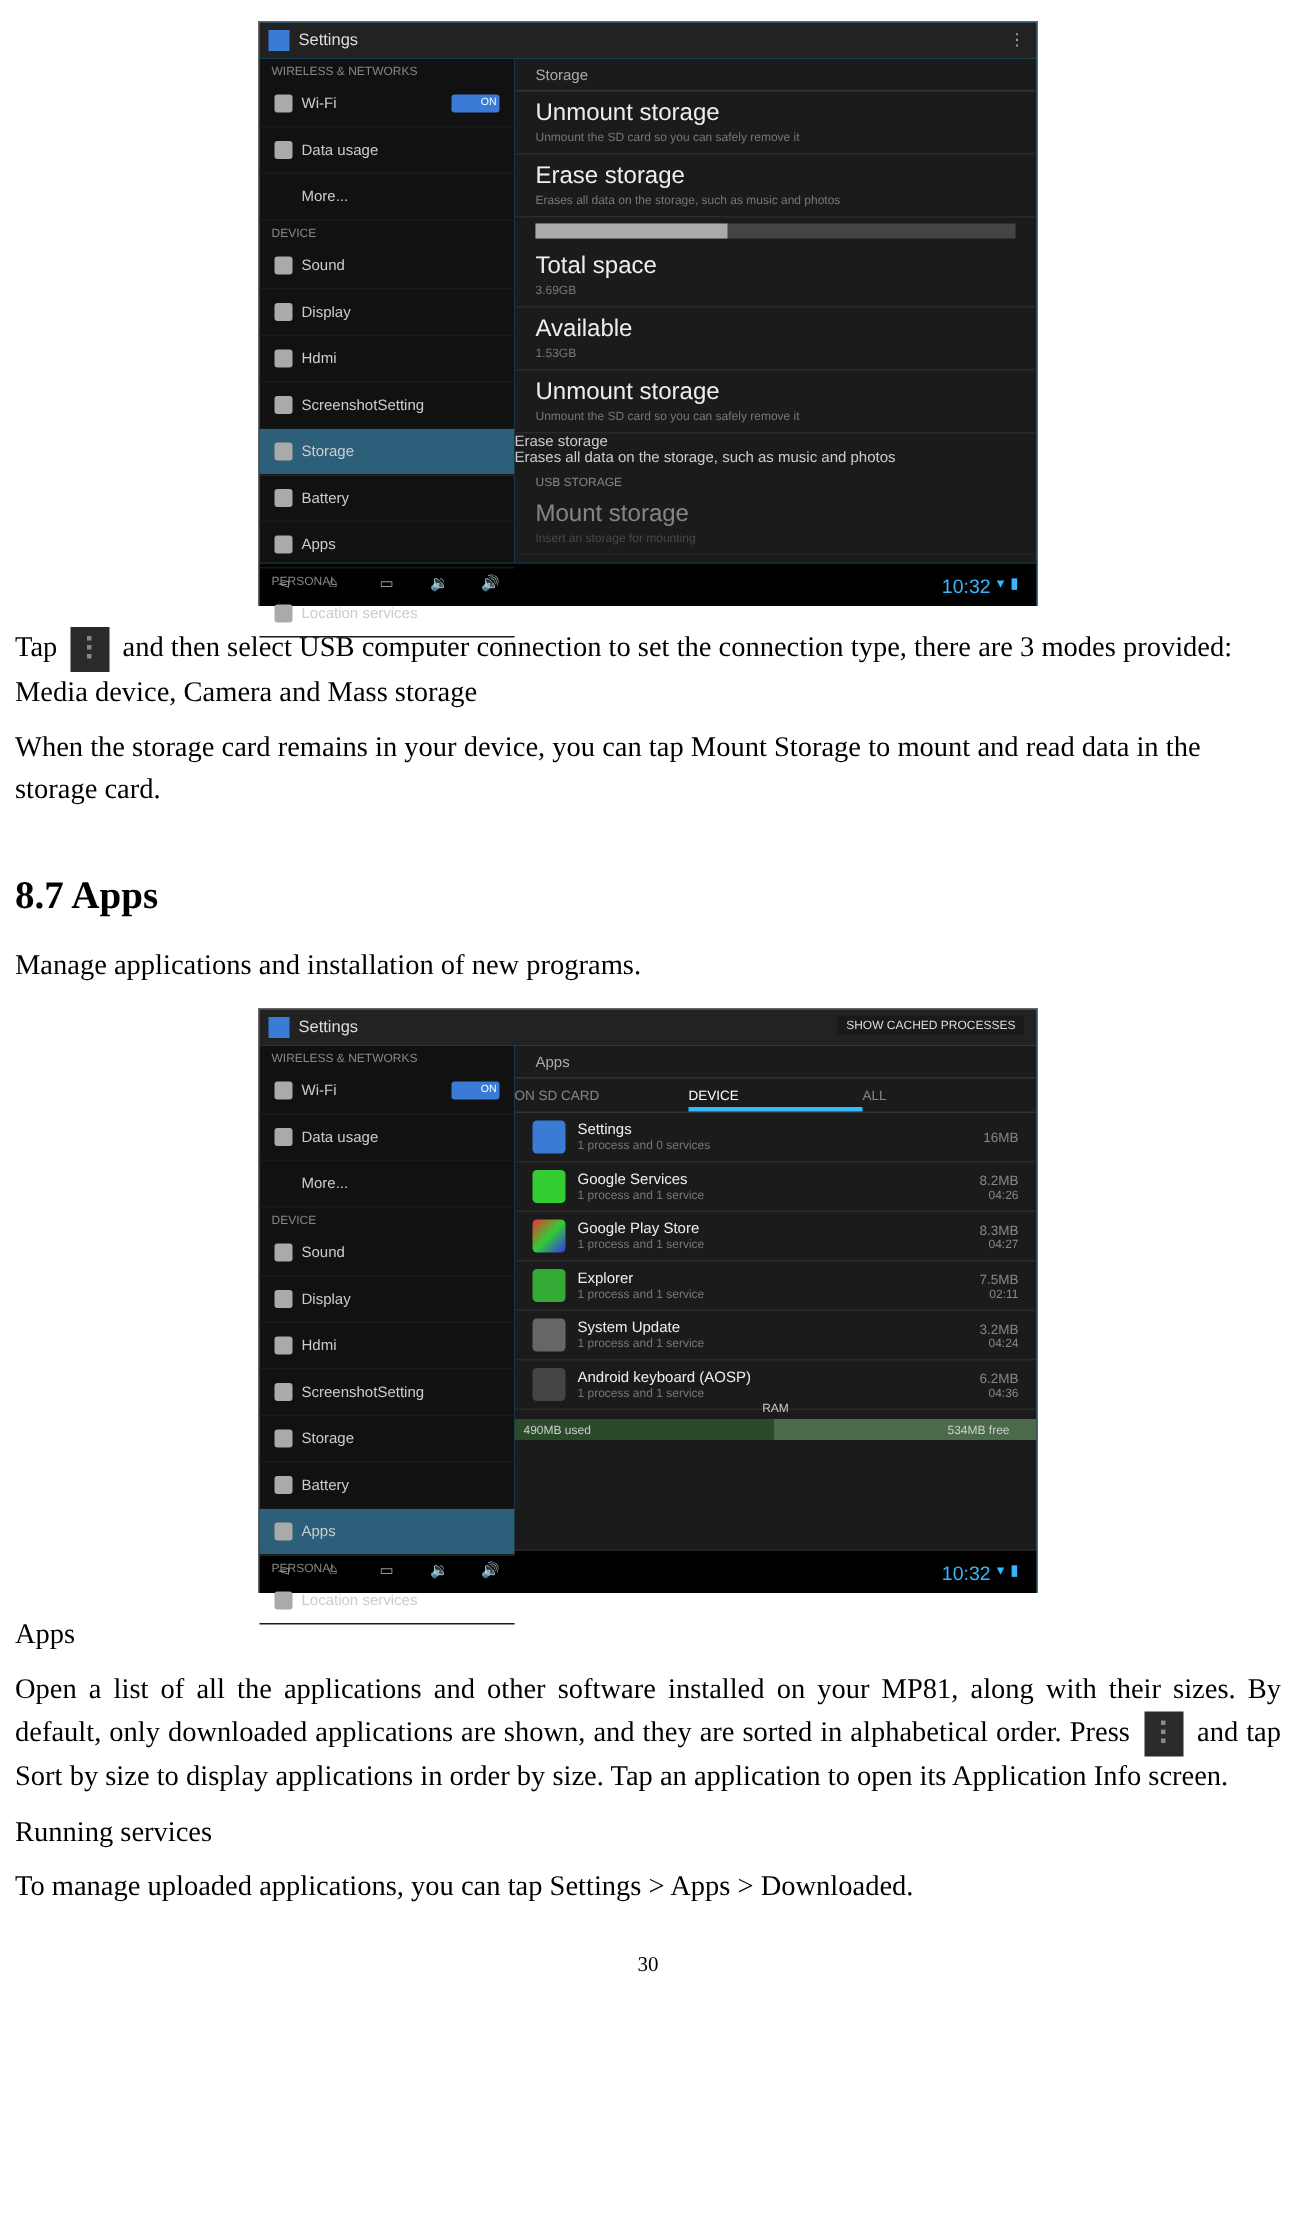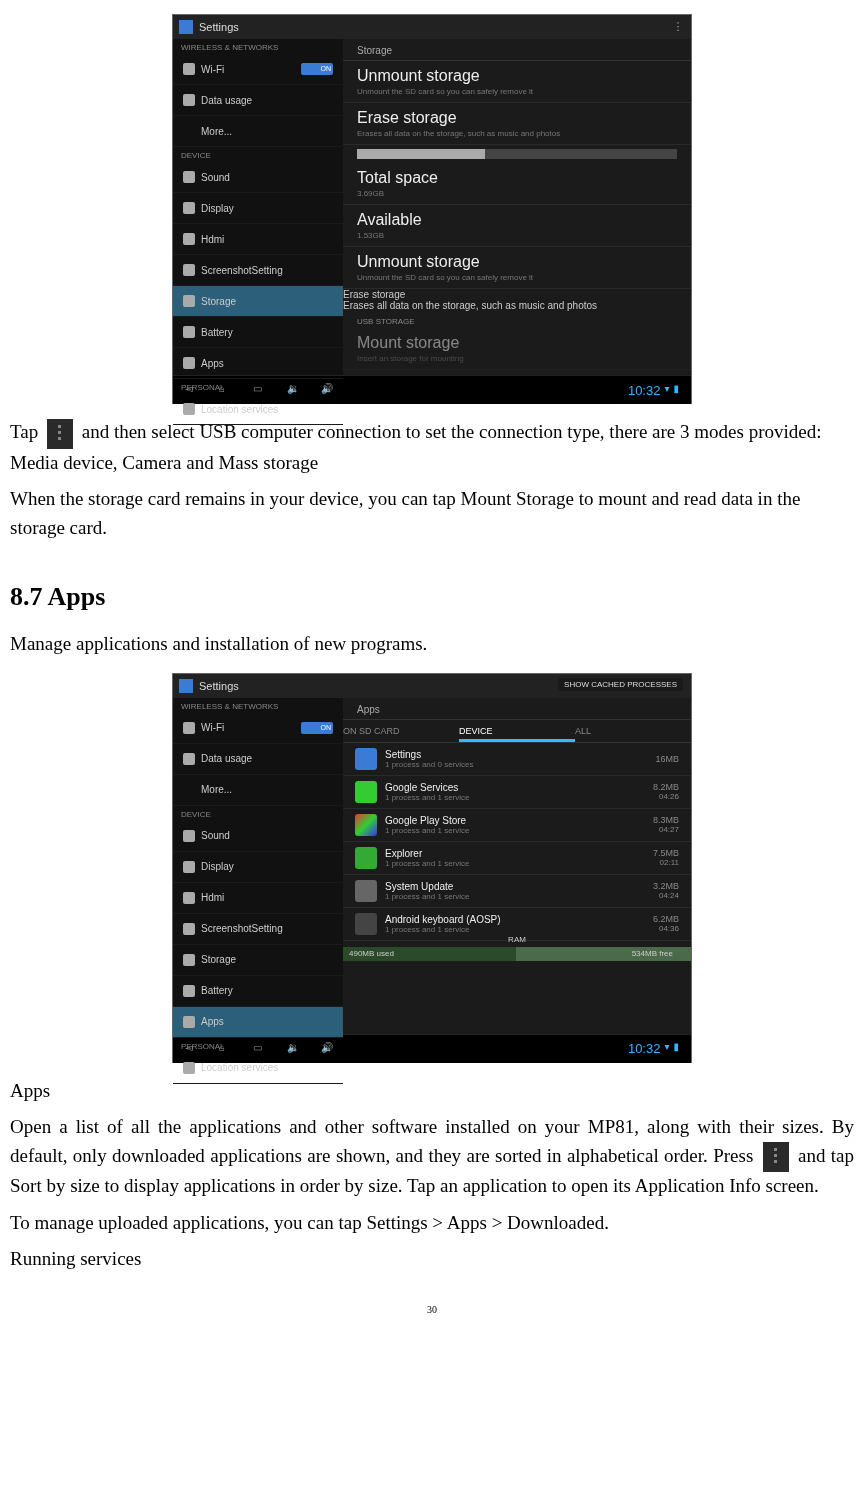--- a/index.html
+++ b/index.html
@@ -49,21 +49,21 @@
 .ainfo .t{color:#eee;font-size:10px}
 .ainfo .s{color:#777;font-size:8px}
 .aright{text-align:right;color:#888;font-size:9px}
 .aright .sm{font-size:8px}
 .rambar{display:flex;height:14px;font-size:8px;color:#ccc}
 .ramu{background:#2a4a2a;flex:0 0 48%;display:flex;align-items:center;padding-left:6px}
 .ramf{background:#4a6a4a;flex:1;display:flex;align-items:center;justify-content:flex-end;padding-right:18px}
 .ramlabel{position:absolute;left:50%;transform:translateX(-50%);font-size:8px;color:#ccc;top:-12px}
 .ramwrap{position:relative;margin:6px 0 0}
 .showcached{position:absolute;right:8px;top:4px;font-size:8px;color:#ddd;background:#1a1a1a;padding:2px 6px}
-.pagenum{text-align:center;font-size:10px;margin-top:30px}
+.pagenum{text-align:center;font-size:14px;margin-top:30px}
 .just{text-align:justify}
 </style>
 </head>
 <body>
 
 <div class="page">
 
 <div class="shot shot1">
   <div class="topbar">
     <div class="top-left">
@@ -345,17 +345,17 @@
       <span style="color:#35b7ff">▾</span>
       <span style="color:#35b7ff">▮</span>
     </div>
   </div>
 </div>
 
 <p><b>Apps</b></p>
 <p class="just">
 <span>Open a list of all the applications and other software installed on your MP81, along with their sizes. By default, only downloaded applications are shown, and they are sorted in alphabetical order. Press </span><span class="icon-inline"></span><span> and tap </span><b>Sort by size</b><span> to display applications in order by size. Tap an application to open its Application Info screen.</span>
 </p>
+<p><b>Running services</b></p>
 <p>To manage uploaded applications, you can tap Settings &gt; Apps &gt; Downloaded.</p>
-<p><b>Running services</b></p>
 
 <div class="pagenum">30</div>
 </div>
 
 </body></html>

